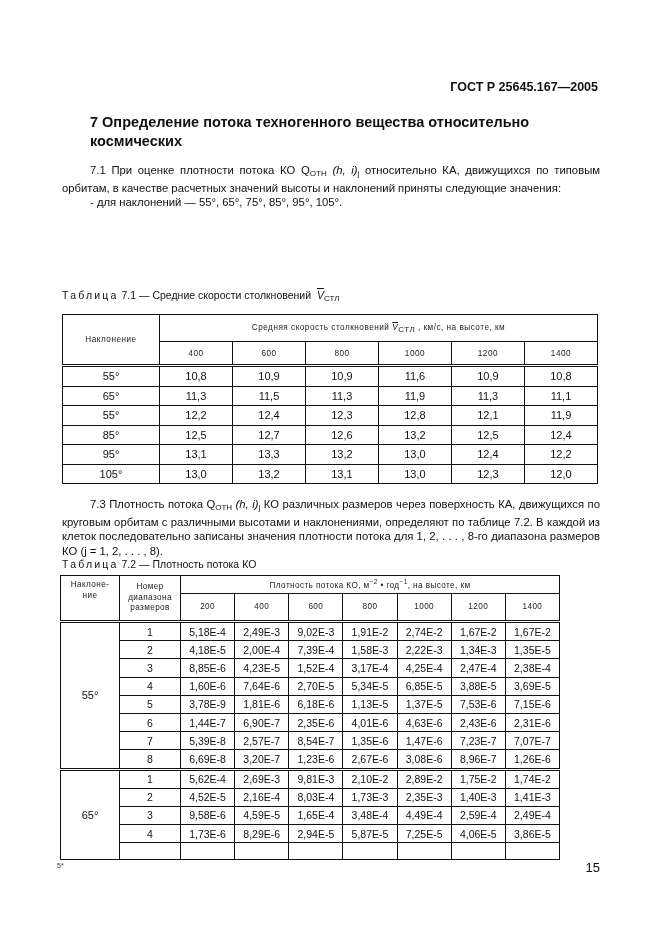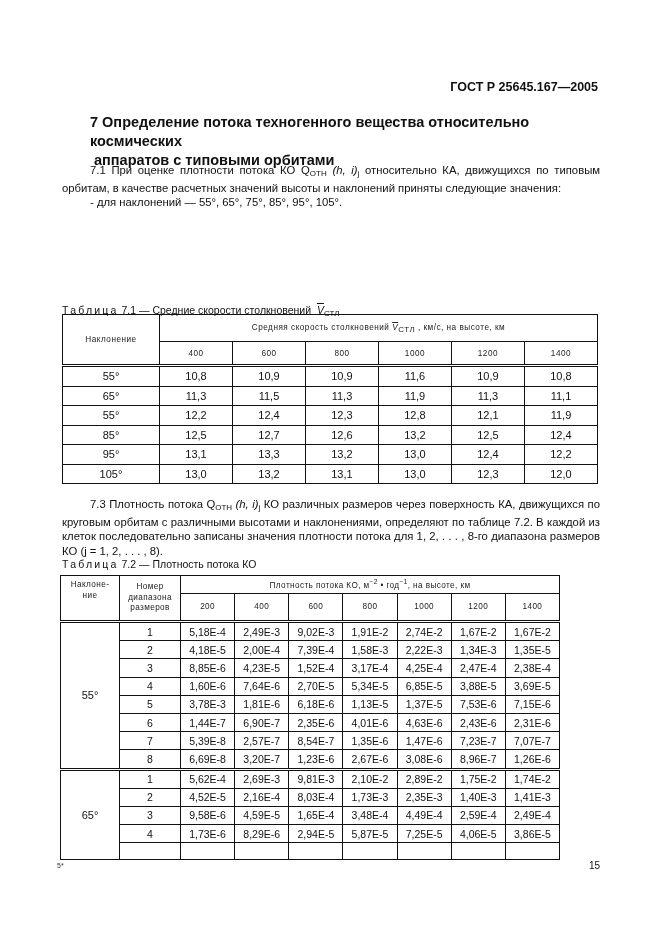--- a/index.html
+++ b/index.html
@@ -26,39 +26,38 @@
   .t1 tbody tr:first-child td { border-top:3px double #111; }
   .t2 { left:60px; top:575px; width:500px; }
   .t2 .hd { font-size:8.2px; letter-spacing:0.4px; color:#222; line-height:10.5px; }
   .t2 .hdrow1 td { height:17px; }
   .t2 .hdrow2 td { height:26px; }
   .t2 tbody td { font-size:10.5px; height:17.2px; }
   .t2 tbody tr.first td { border-top:3px double #111; }
   .t2 .incl { font-size:11px; }
   .t2 .spacer td { height:16px; }
   .foot-l { left:57px; top:862px; font-size:7px; color:#333; }
-  .foot-r { left:560px; width:40px; top:860px; text-align:right; font-size:10px; }
+  .foot-r { left:560px; width:40px; top:860px; text-align:right; font-size:13px; }
   sup { font-size:6.5px; }
 </style>
 </head>
 <body>
 
 <div class="abs gost">ГОСТ Р 25645.167—2005</div>
 
 <div class="abs h1">
   <span>7 Определение потока техногенного вещества относительно космических</span>
-  <span class="l2">аппаратов с типовыми орбитами</span>
 </div>
 
 <div class="abs para p1">
   <div class="ind just"><span>7.1 При оценке плотности потока КО Q</span><span class="sub">ОТН</span><i> (h, i)</i><span class="sub">j</span><span> относительно КА, движущихся по типовым орбитам, в качестве расчетных значений высоты и наклонений приняты следующие значения:</span></div>
   <div class="ind">- для наклонений — 55°, 65°, 75°, 85°, 95°, 105°.</div>
 </div>
 
-<div class="abs cap" style="top:304px;">
+<div class="abs cap" style="top:289px;">
   <span class="sp">Таблица</span><span> 7.1 — Средние скорости столкновений </span>&nbsp;<span class="ov">V</span><span class="sub">СТЛ</span>
 </div>
 
 <table class="t1">
   <thead>
     <tr class="hdrow1">
       <td rowspan="2" class="hd" style="width:96px;">Наклонение</td>
       <td colspan="6" class="hd"><span>Средняя скорость столкновений </span><span class="ov">V</span><span class="sub">СТЛ</span><span> , км/с, на высоте, км</span></td>
     </tr>
     <tr class="hdrow2" id="t1-alts">
@@ -190,21 +189,21 @@
         <td>1,60E-6</td>
         <td>7,64E-6</td>
         <td>2,70E-5</td>
         <td>5,34E-5</td>
         <td>6,85E-5</td>
         <td>3,88E-5</td>
         <td>3,69E-5</td>
       </tr>
       <tr>
         <td>5</td>
-        <td>3,78E-3</td>
+        <td>3,78E-9</td>
         <td>1,81E-6</td>
         <td>6,18E-6</td>
         <td>1,13E-5</td>
         <td>1,37E-5</td>
         <td>7,53E-6</td>
         <td>7,15E-6</td>
       </tr>
       <tr>
         <td>6</td>
         <td>1,44E-7</td>

